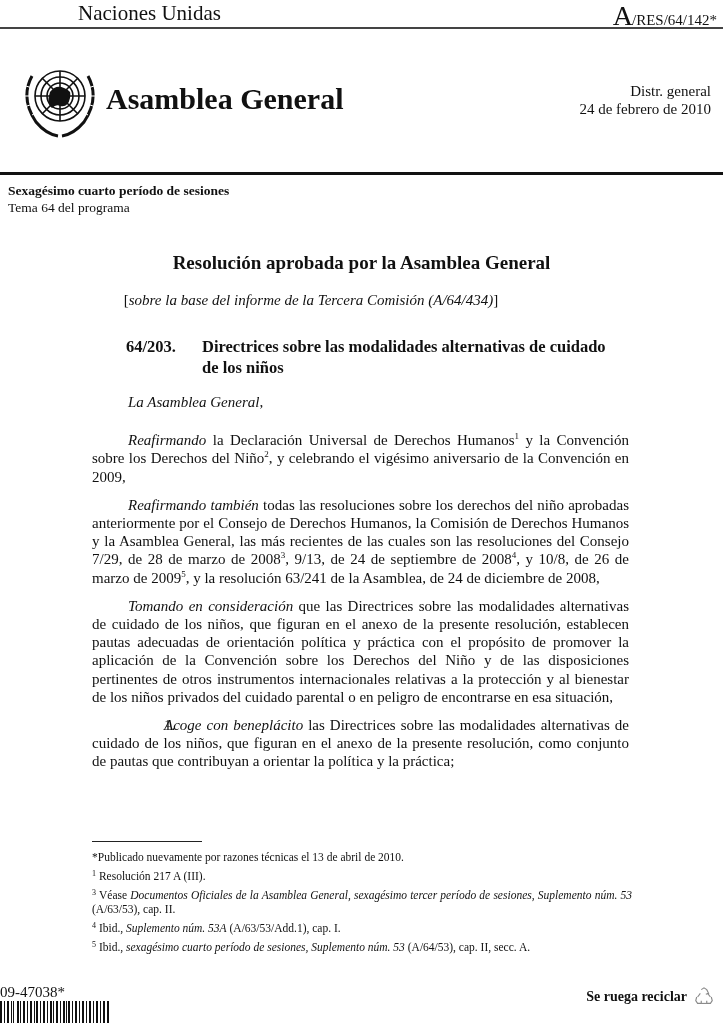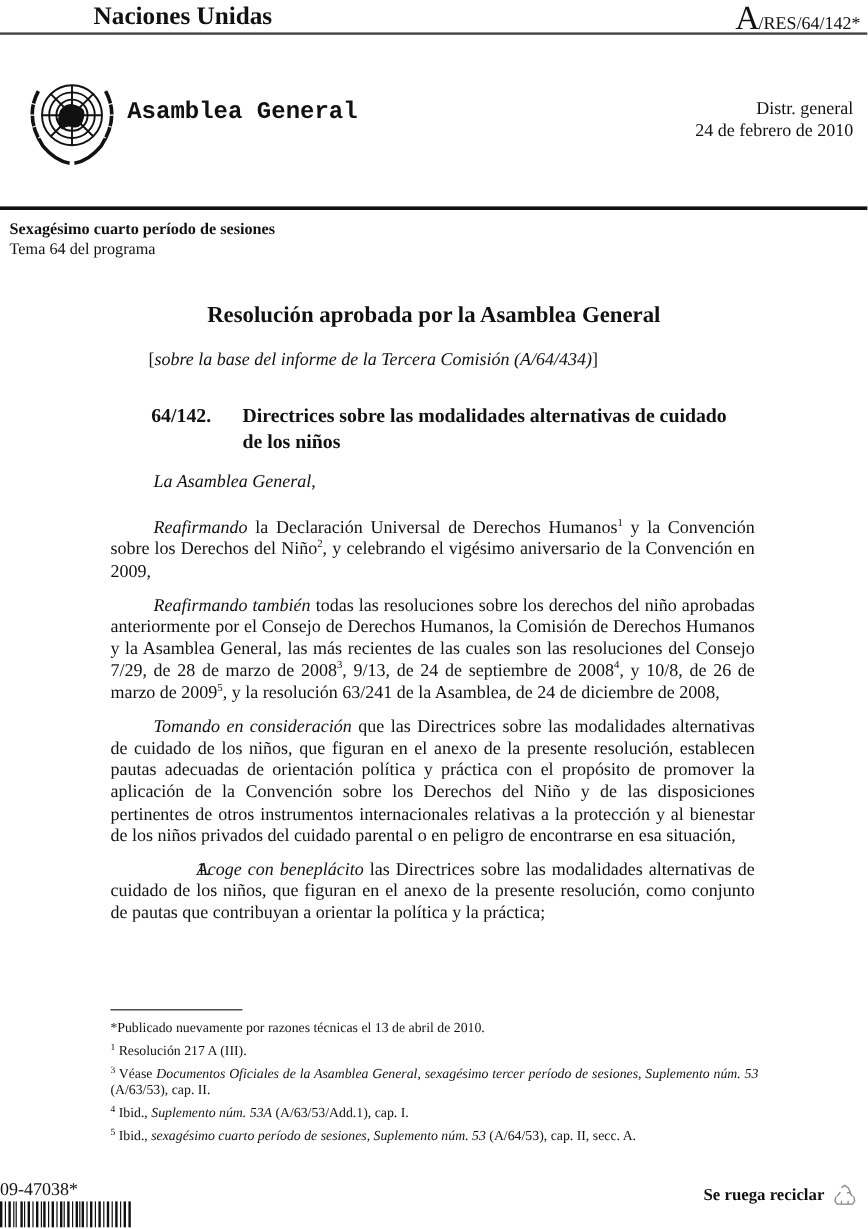--- a/index.html
+++ b/index.html
@@ -1,24 +1,24 @@
 <!DOCTYPE html>
 <html><head>
 <meta charset="utf-8">
 <style>
   html, body { margin: 0; padding: 0; background: #ffffff; }
   body { width: 723px; height: 1024px; position: relative; overflow: hidden;
          font-family: "Liberation Serif", "DejaVu Serif", serif; color: #111; }
   .abs { position: absolute; }
-  .org { left: 78px; top: 1px; font-size: 21px; font-weight: bold; }
+  .org { left: 78px; top: 1px; font-size: 21px; }
   .symbol { right: 6px; top: 0px; font-size: 15px; white-space: nowrap; }
   .symbol .big { font-size: 28px; letter-spacing: -1px; }
   .rule-top { left: 0; top: 27px; width: 723px; height: 2px; background: #444; }
   .logo { left: 20px; top: 62px; width: 80px; height: 76px; }
-  .organ { left: 106px; top: 82px; font-size: 20px; font-weight: bold; font-family: Liberation Mono, monospace; }
+  .organ { left: 106px; top: 82px; font-size: 30px; font-weight: bold; }
   .distr { right: 12px; top: 82px; text-align: right; font-size: 15px; line-height: 18px; }
   .rule-mid { left: 0; top: 172px; width: 723px; height: 3px; background: #111; }
   .session { left: 8px; top: 182px; font-size: 13.5px; line-height: 17px; }
   .session .b { font-weight: bold; text-align: center; }
   .res-title { left: 0; width: 723px; top: 252px; text-align: center; font-size: 19px; font-weight: bold; padding-left: 0; }
   .res-title span { display: inline-block; margin-left: 0px; }
   .basis { left: 0; width: 622px; top: 292px; text-align: center; font-size: 15px; }
   .res-head { left: 126px; top: 336px; font-size: 16.5px; font-weight: bold; line-height: 21px; width: 520px; }
   .res-head .num { display: inline-block; width: 76px; }
   .res-head .cont { padding-left: 76px; }
@@ -82,21 +82,21 @@
 
 <div class="abs session">
   <div class="b">Sexagésimo cuarto período de sesiones</div>
   <div>Tema 64 del programa</div>
 </div>
 
 <div class="abs res-title"><span>Resolución aprobada por la Asamblea General</span></div>
 <div class="abs basis"><span>[</span><i>sobre la base del informe de la Tercera Comisión (A/64/434)</i><span>]</span></div>
 
 <div class="abs res-head">
-  <div><span class="num">64/142.</span><span>Directrices sobre las modalidades alternativas de cuidado</span></div>
+  <div><span class="num">64/203.</span><span>Directrices sobre las modalidades alternativas de cuidado</span></div>
   <div class="cont">de los niños</div>
 </div>
 
 <div class="abs body-text">
   <p class="first"><i>La Asamblea General</i><span>,</span></p>
   <p><i>Reafirmando</i><span> la Declaración Universal de Derechos Humanos</span><sup>1</sup><span> y la Convención sobre los Derechos del Niño</span><sup>2</sup><span>, y celebrando el vigésimo aniversario de la Convención en 2009,</span></p>
   <p><i>Reafirmando también</i><span> todas las resoluciones sobre los derechos del niño aprobadas anteriormente por el Consejo de Derechos Humanos, la Comisión de Derechos Humanos y la Asamblea General, las más recientes de las cuales son las resoluciones del Consejo 7/29, de 28 de marzo de 2008</span><sup>3</sup><span>, 9/13, de 24 de septiembre de 2008</span><sup>4</sup><span>, y 10/8, de 26 de marzo de 2009</span><sup>5</sup><span>, y la resolución 63/241 de la Asamblea, de 24 de diciembre de 2008,</span></p>
   <p><i>Tomando en consideración</i><span> que las Directrices sobre las modalidades alternativas de cuidado de los niños, que figuran en el anexo de la presente resolución, establecen pautas adecuadas de orientación política y práctica con el propósito de promover la aplicación de la Convención sobre los Derechos del Niño y de las disposiciones pertinentes de otros instrumentos internacionales relativas a la protección y al bienestar de los niños privados del cuidado parental o en peligro de encontrarse en esa situación,</span></p>
   <p><span class="para-num">1.</span><i>Acoge con beneplácito</i><span> las Directrices sobre las modalidades alternativas de cuidado de los niños, que figuran en el anexo de la presente resolución, como conjunto de pautas que contribuyan a orientar la política y la práctica;</span></p>
 </div>

